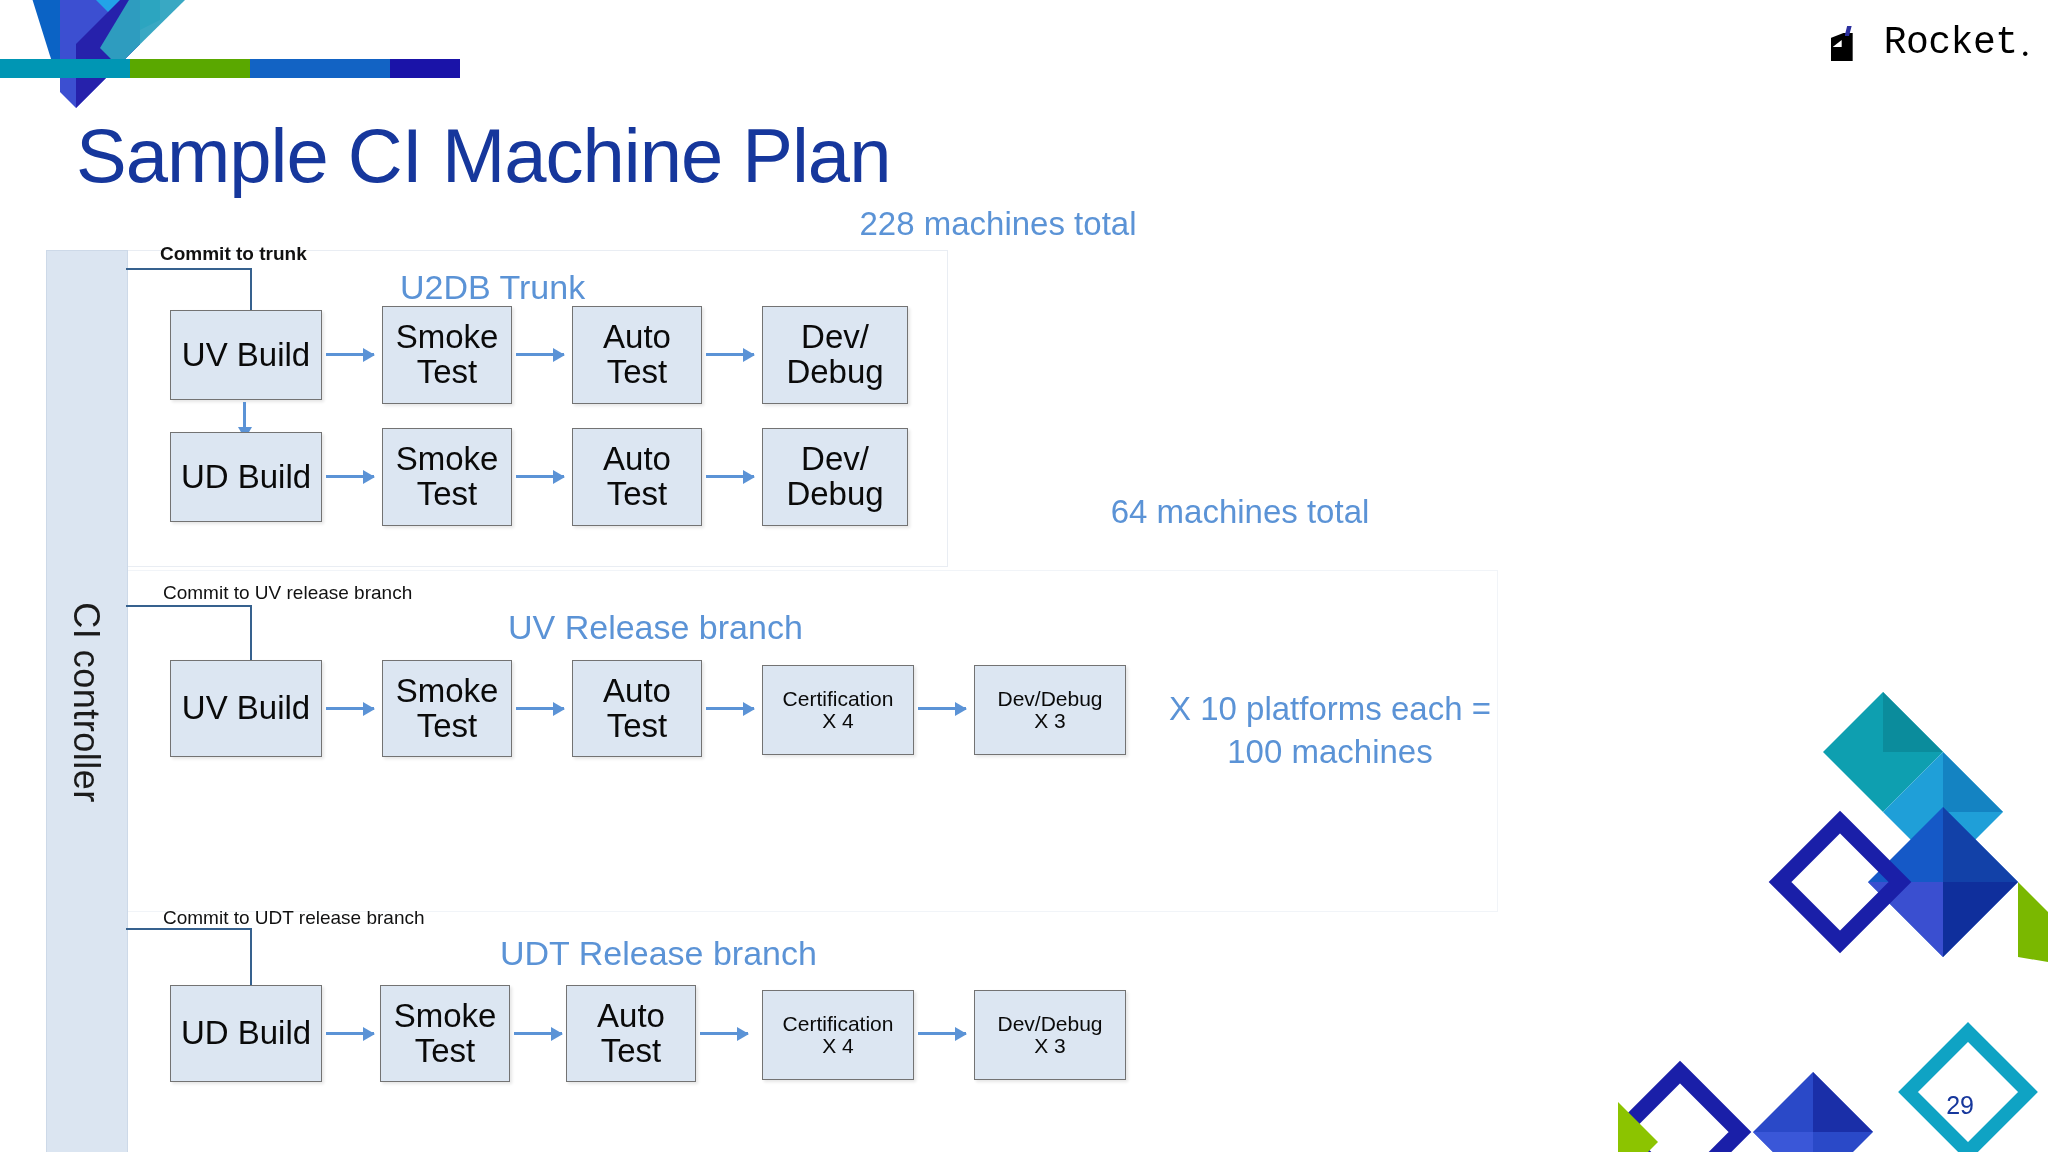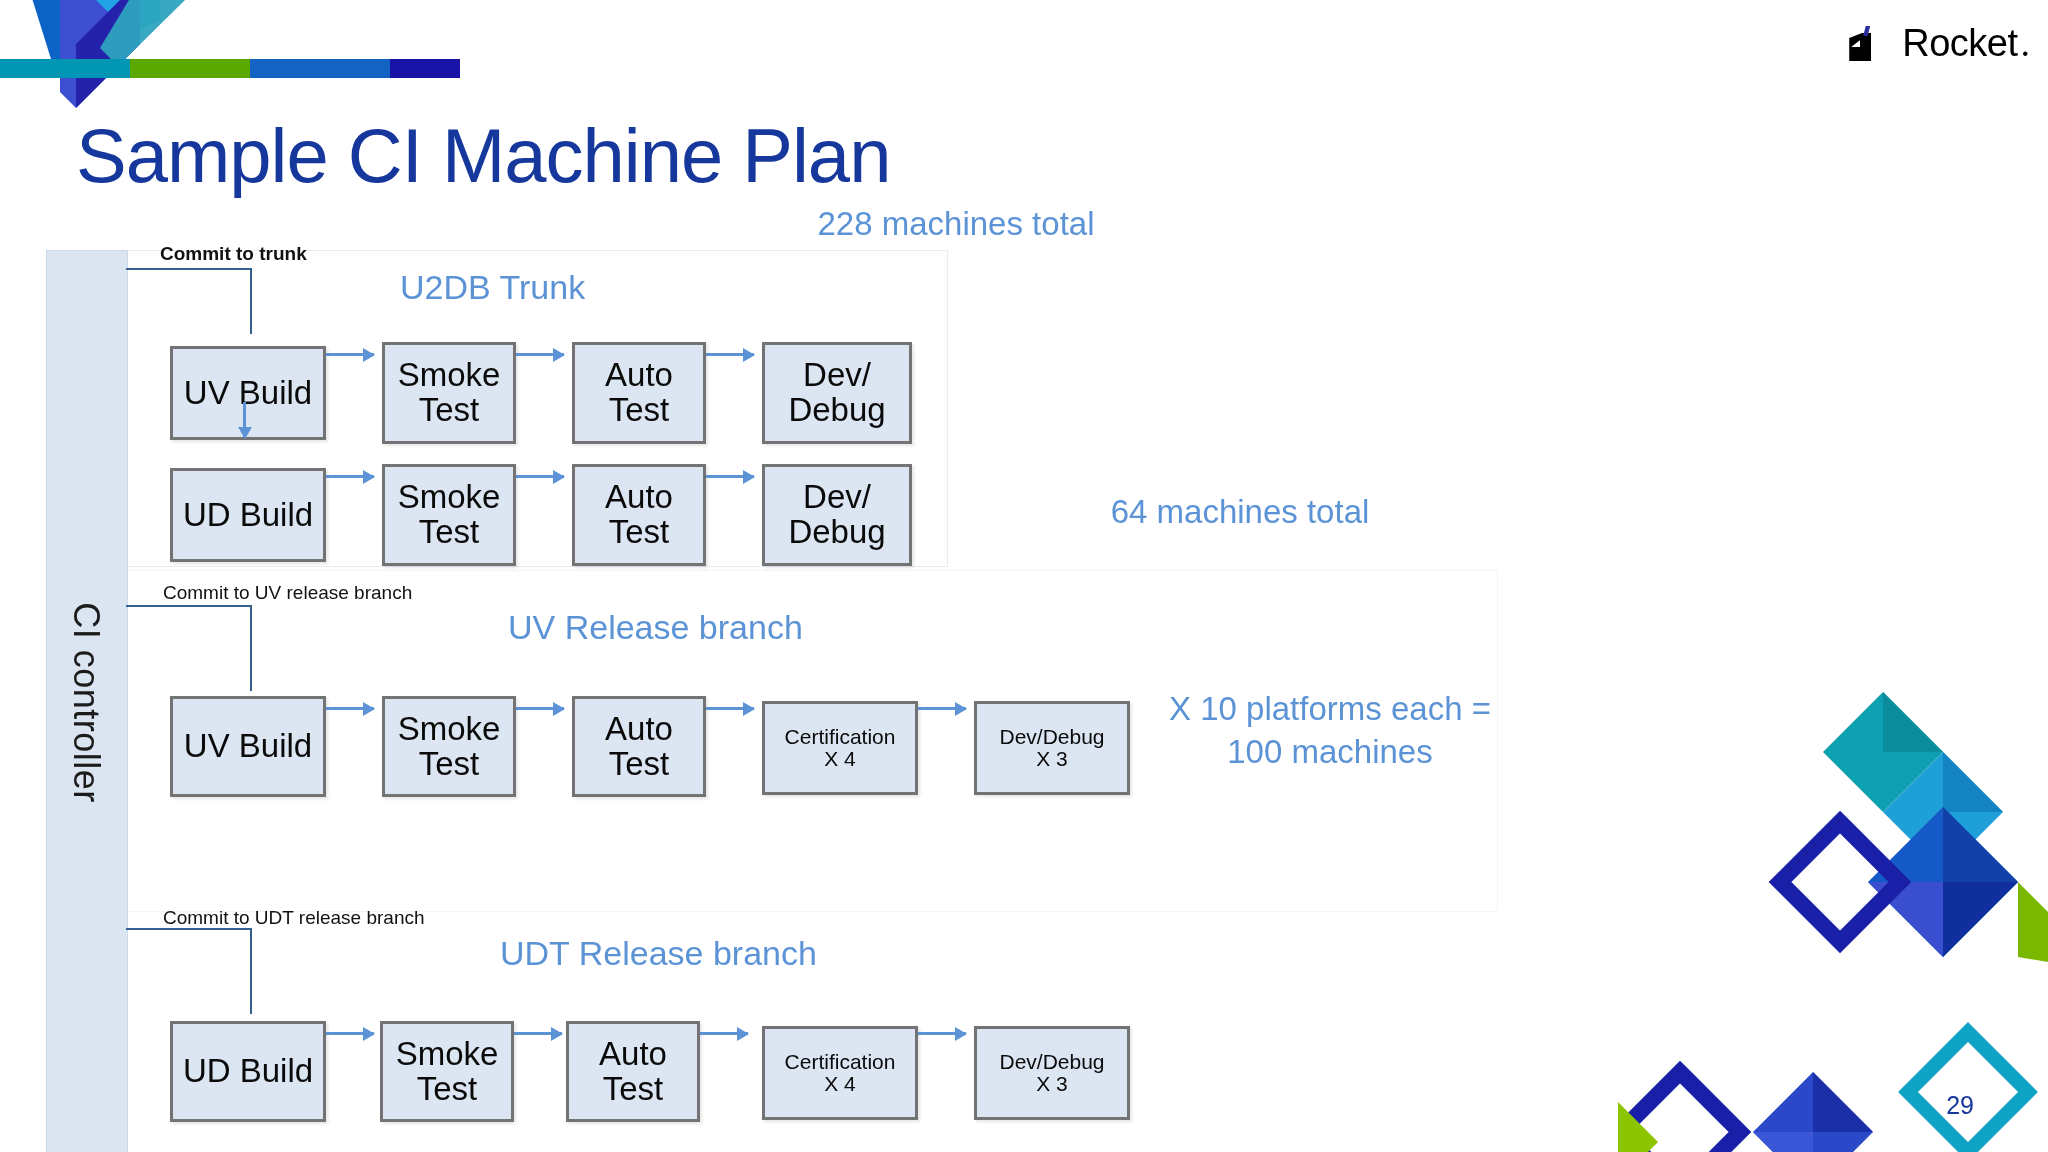--- a/index.html
+++ b/index.html
@@ -19,21 +19,21 @@
 
   
   .logo{position:absolute;right:18px;top:26px;display:flex;align-items:flex-end;gap:3px;}
   .logo-mark{position:relative;width:26px;height:34px;}
   .logo-mark .blk{position:absolute;left:0;bottom:0;width:22px;height:28px;background:#000;
       clip-path:polygon(0% 18%, 58% 0%, 100% 0%, 100% 100%, 0% 100%);}
   .logo-mark .nick{position:absolute;left:2px;top:13px;width:9px;height:7px;background:#fff;
       clip-path:polygon(0 100%, 100% 0, 100% 100%);}
   .logo-mark .tick{position:absolute;left:14px;top:-1px;width:7px;height:10px;background:#2b2f9e;
       clip-path:polygon(35% 0,100% 0,62% 100%,0 100%);}
-  .logo-text{font-family:Liberation Sans, sans-serif;font-size:38px;color:#000;line-height:.92;letter-spacing:-.5px;margin-left:24px;}
+  .logo-text{font-family:Liberation Mono, monospace;font-size:38px;color:#000;line-height:.92;letter-spacing:-.5px;margin-left:24px;}
   .logo-dot{font-family:"Liberation Serif", serif;font-size:38px;color:#000;line-height:.92;}
 
   
   .title{
     position:absolute;left:60px;top:118px;
     font-size:76px;color:#16379c;letter-spacing:-1px;line-height:1;
     white-space:nowrap;
     margin-left:16px;
   }
 
@@ -45,24 +45,24 @@
     background:#dbe5f1;border:1px solid #cdd9e8;
   }
   .ci-bar-label{
     position:absolute;left:46px;top:250px;width:905px;height:80px;
     transform-origin:0 0;transform:rotate(90deg) translate(0,-80px);
     display:flex;align-items:center;justify-content:center;
     font-size:36px;color:#1b1b1b;letter-spacing:.5px;
   }
 
   .node{
-    position:absolute;background:#dce6f2;border:3px solid #737373;
+    position:absolute;background:#dce6f2;border:1px solid #737373;
     box-shadow:2px 2px 3px rgba(0,0,0,.10);
     display:flex;flex-direction:column;align-items:center;justify-content:center;
-    color:#0a0a0a;text-align:center;line-height:1.06;margin-top:36px;
+    color:#0a0a0a;text-align:center;line-height:1.06;
   }
   .node.big{font-size:33px;}
   .node.small{font-size:21px;}
   .node .l2{display:block;}
 
   .arrow{position:absolute;height:3px;background:#5b93d6;}
   .arrow::after{
     content:"";position:absolute;right:-1px;top:50%;transform:translateY(-50%);
     border-left:12px solid #5b93d6;border-top:7px solid transparent;border-bottom:7px solid transparent;
   }
@@ -158,21 +158,21 @@
     <div class="arrow" style="left:516px;top:353px;width:48px;"></div>
     <div class="node big" style="left:572px;top:306px;width:128px;height:96px;">
       <span>Auto</span>
       <span class="l2">Test</span>
     </div>
     <div class="arrow" style="left:706px;top:353px;width:48px;"></div>
     <div class="node big" style="left:762px;top:306px;width:144px;height:96px;">
       <span>Dev/</span>
       <span class="l2">Debug</span>
     </div>
-    <div class="note-total" style="left:676px;top:205px;width:560px;">228 machines total</div>
+    <div class="note-total" style="left:718px;top:205px;width:560px;">228 machines total</div>
 
     <div class="arrow-down" style="left:243px;top:402px;height:36px;"></div>
     <div class="node big" style="left:170px;top:432px;width:150px;height:88px;">
       <span>UD Build</span>
     </div>
     <div class="arrow" style="left:326px;top:475px;width:48px;"></div>
     <div class="node big" style="left:382px;top:428px;width:128px;height:96px;">
       <span>Smoke</span>
       <span class="l2">Test</span>
     </div>

